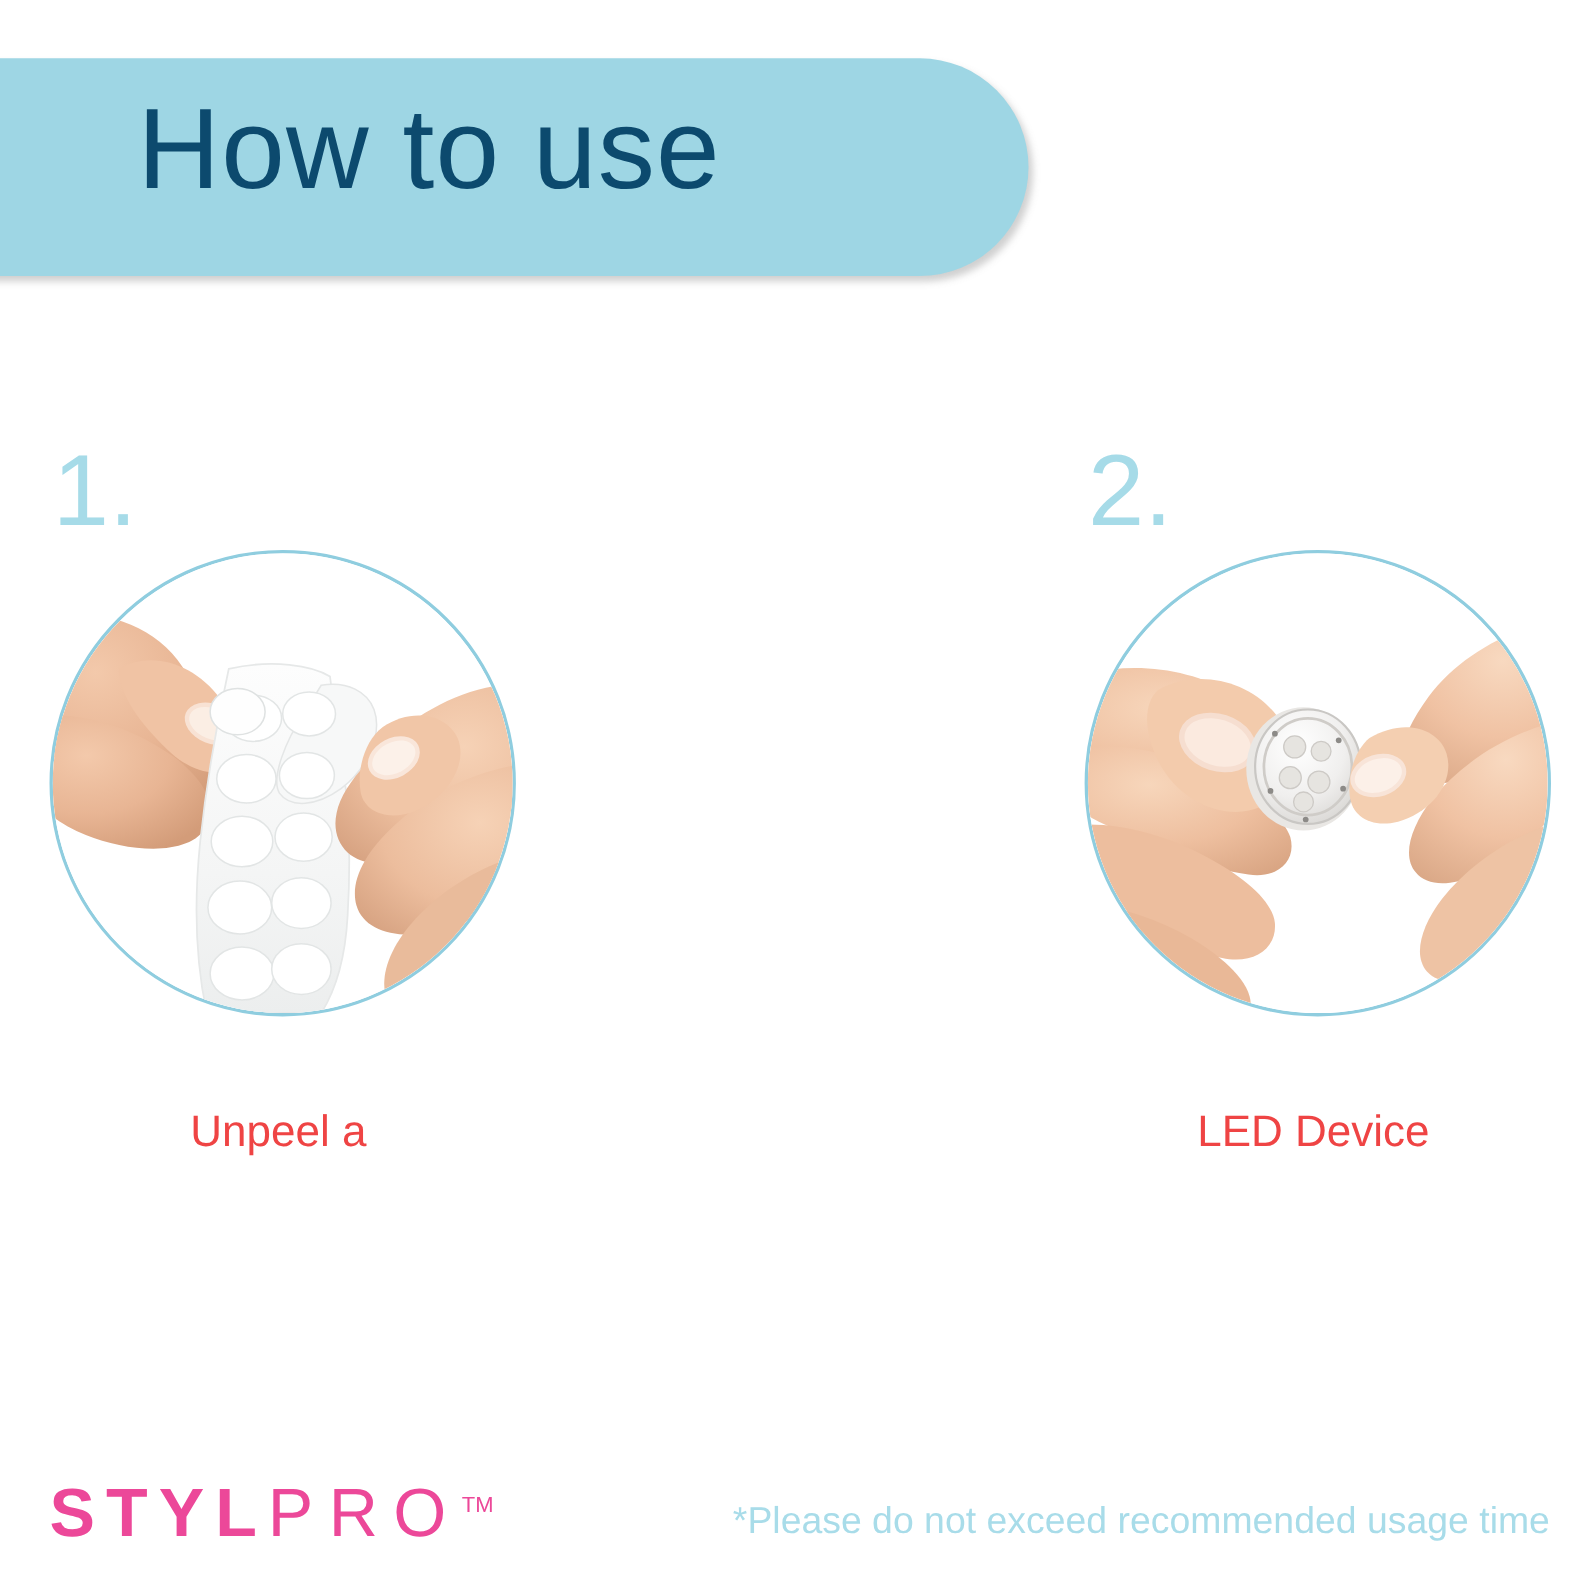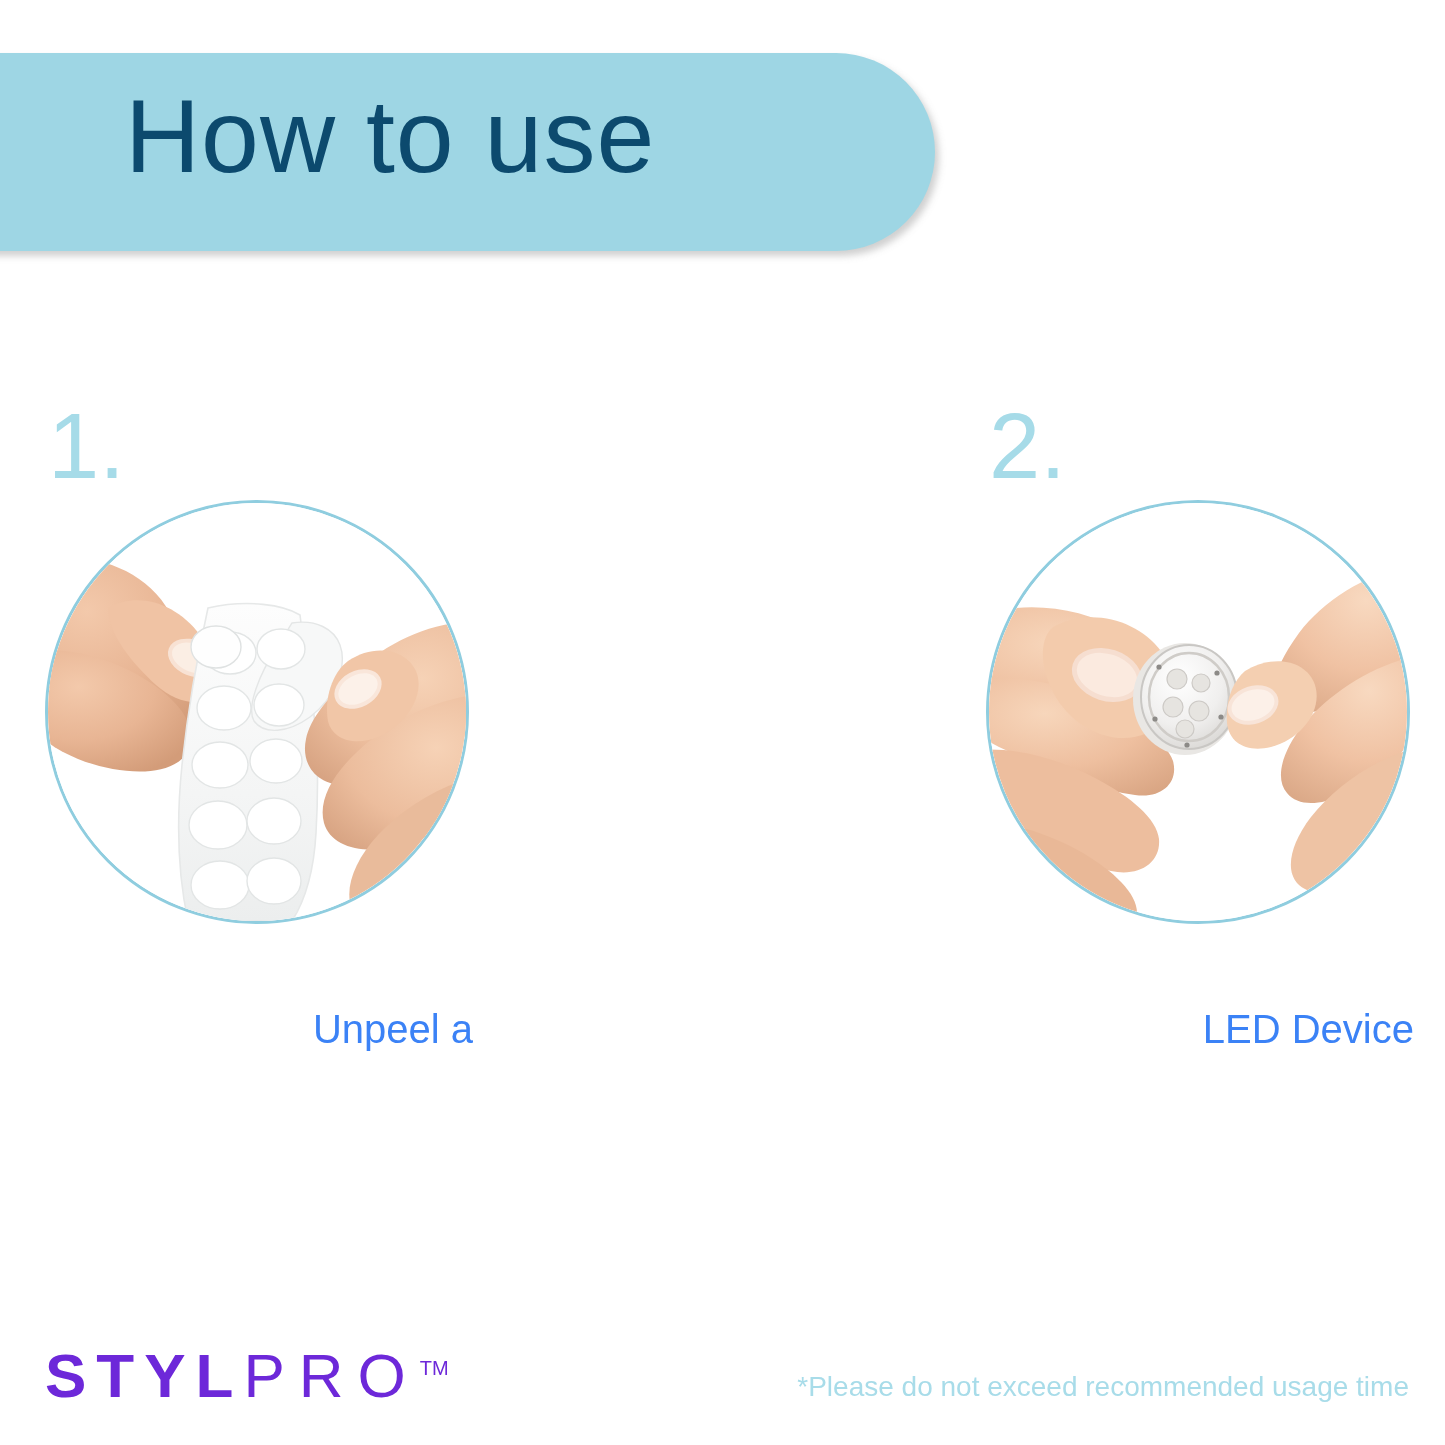--- a/index.html
+++ b/index.html
@@ -67,47 +67,47 @@
     overflow:hidden;
     background:#ffffff;
   }
   .step-1 .photo-circle{ left:45px; }
   .step-2 .photo-circle{ left:505px; }
 
   .caption{
     position:absolute;
     top:602px;
     width:440px;
-    text-align:right;
+    text-align:center;
     font-size:40px;
     font-weight:400;
-    color:#3b82f6;
+    color:#ef4444;
     line-height:1.38;
   }
   .step-1 .caption{ left:33px; }
   .step-2 .caption{ left:493px; }
 
   
   .logo{
     position:absolute;
     left:45px; bottom:38px;
     font-size:62px;
-    color:#6d28d9;
+    color:#ec4899;
     letter-spacing:10px;
     line-height:1;
     white-space:nowrap;
   }
   .logo .styl{ font-weight:bold; }
   .logo .pro{ font-weight:300; letter-spacing:14px; }
   .logo .tm{ font-size:20px; vertical-align:super; letter-spacing:0; font-weight:400;}
 
   .footnote{
     position:absolute;
     right:36px; bottom:42px;
-    font-size:28px;
+    font-size:34px;
     color:#a8dce9;
     font-weight:400;
     white-space:nowrap;
   }
 
   
   .photo-svg{ display:block; width:100%; height:100%; }
 </style>
 </head>
 <body>

